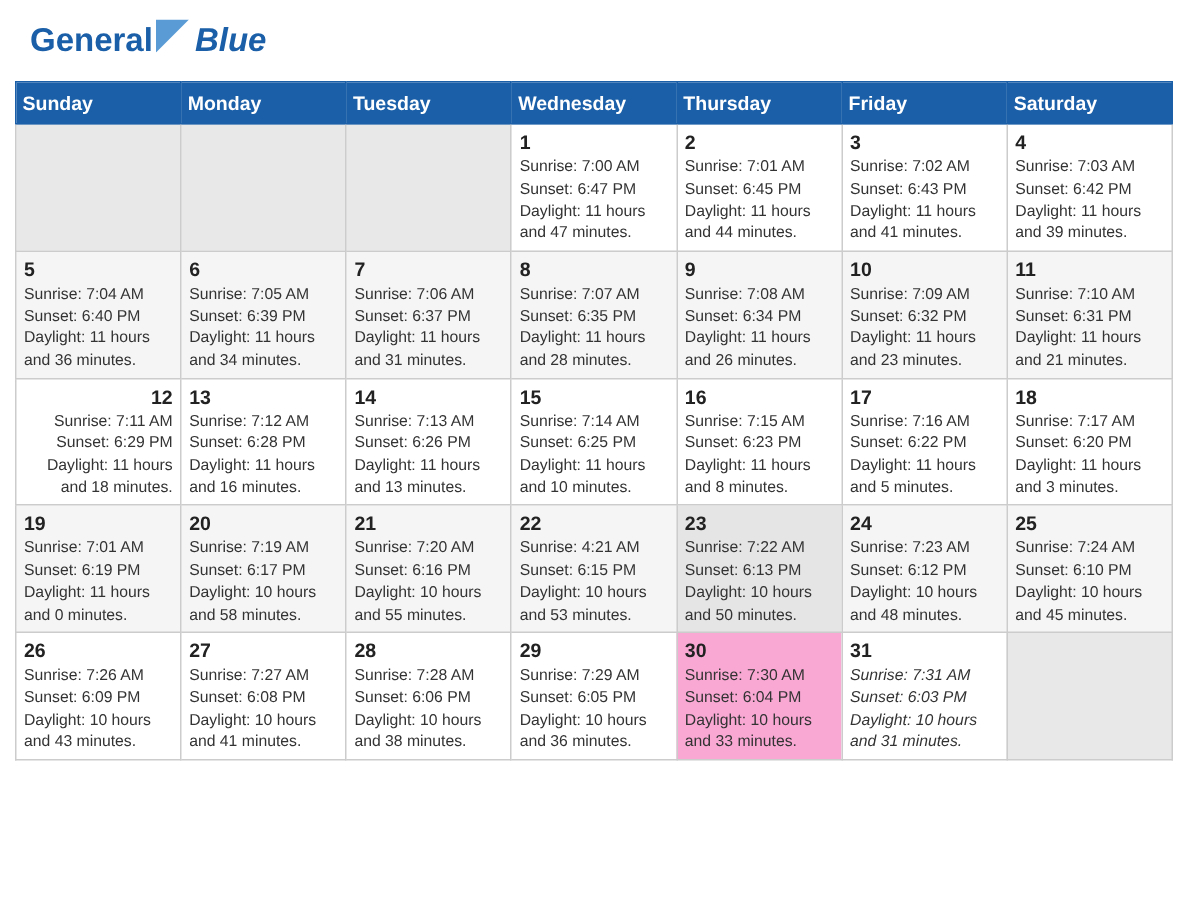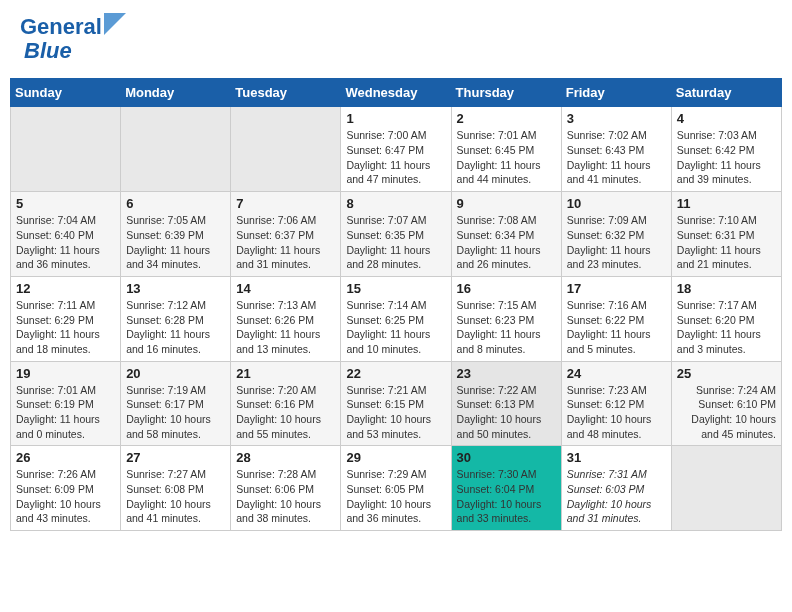--- a/index.html
+++ b/index.html
@@ -12,21 +12,21 @@
     }
     .header {
       display: flex;
       justify-content: space-between;
       align-items: flex-start;
       margin-bottom: 10px;
       padding: 5px 10px;
     }
     .logo {
       display: flex;
-      flex-direction: column;
+      flex-direction: row;
       align-items: flex-start;
     }
     .logo-text {
       font-size: 22px;
       font-weight: bold;
       color: #333;
       line-height: 1.1;
     }
     .logo-text span.blue { color: #1a5fa8; }
     .title-block {
@@ -198,21 +198,21 @@
         </td>
         <td style="background: rgb(245, 245, 245);">
           <div class="day-num">11</div>
           <div class="day-info" style="white-space: pre-line;">Sunrise: 7:10 AM
 Sunset: 6:31 PM
 Daylight: 11 hours
 and 21 minutes.</div>
         </td>
       </tr>
       <tr>
-        <td style="background: rgb(255, 255, 255);">
+        <td style="background: rgb(255, 255, 255); text-align: right;">
           <div class="day-num">12</div>
           <div class="day-info" style="white-space: pre-line;">Sunrise: 7:11 AM
 Sunset: 6:29 PM
 Daylight: 11 hours
 and 18 minutes.</div>
         </td>
         <td style="background: rgb(255, 255, 255);">
           <div class="day-num">13</div>
           <div class="day-info" style="white-space: pre-line;">Sunrise: 7:12 AM
 Sunset: 6:28 PM
@@ -272,42 +272,42 @@
         </td>
         <td style="background: rgb(245, 245, 245); margin-top: 33px;">
           <div class="day-num">21</div>
           <div class="day-info" style="white-space: pre-line;">Sunrise: 7:20 AM
 Sunset: 6:16 PM
 Daylight: 10 hours
 and 55 minutes.</div>
         </td>
         <td style="background: rgb(245, 245, 245);">
           <div class="day-num">22</div>
-          <div class="day-info" style="white-space: pre-line;">Sunrise: 7:21 AM
+          <div class="day-info" style="white-space: pre-line;">Sunrise: 4:21 AM
 Sunset: 6:15 PM
 Daylight: 10 hours
 and 53 minutes.</div>
         </td>
         <td style="background: #e5e5e5;">
           <div class="day-num">23</div>
           <div class="day-info" style="white-space: pre-line;">Sunrise: 7:22 AM
 Sunset: 6:13 PM
 Daylight: 10 hours
 and 50 minutes.</div>
         </td>
         <td style="background: rgb(245, 245, 245);">
           <div class="day-num">24</div>
           <div class="day-info" style="white-space: pre-line;">Sunrise: 7:23 AM
 Sunset: 6:12 PM
 Daylight: 10 hours
 and 48 minutes.</div>
         </td>
         <td style="background: rgb(245, 245, 245);">
           <div class="day-num">25</div>
-          <div class="day-info" style="white-space: pre-line; text-align: right;">Sunrise: 7:24 AM
+          <div class="day-info" style="white-space: pre-line;">Sunrise: 7:24 AM
 Sunset: 6:10 PM
 Daylight: 10 hours
 and 45 minutes.</div>
         </td>
       </tr>
       <tr>
         <td style="background: rgb(255, 255, 255);">
           <div class="day-num">26</div>
           <div class="day-info" style="white-space: pre-line;">Sunrise: 7:26 AM
 Sunset: 6:09 PM
@@ -328,21 +328,21 @@
 Daylight: 10 hours
 and 38 minutes.</div>
         </td>
         <td style="background: rgb(255, 255, 255);">
           <div class="day-num">29</div>
           <div class="day-info" style="white-space: pre-line;">Sunrise: 7:29 AM
 Sunset: 6:05 PM
 Daylight: 10 hours
 and 36 minutes.</div>
         </td>
-        <td style="background: #14b8a6;">
+        <td style="background: #f9a8d4;">
           <div class="day-num">30</div>
           <div class="day-info" style="white-space: pre-line;">Sunrise: 7:30 AM
 Sunset: 6:04 PM
 Daylight: 10 hours
 and 33 minutes.</div>
         </td>
         <td style="background: rgb(255, 255, 255);">
           <div class="day-num">31</div>
           <div class="day-info" style="white-space: pre-line; font-style: italic;">Sunrise: 7:31 AM
 Sunset: 6:03 PM

